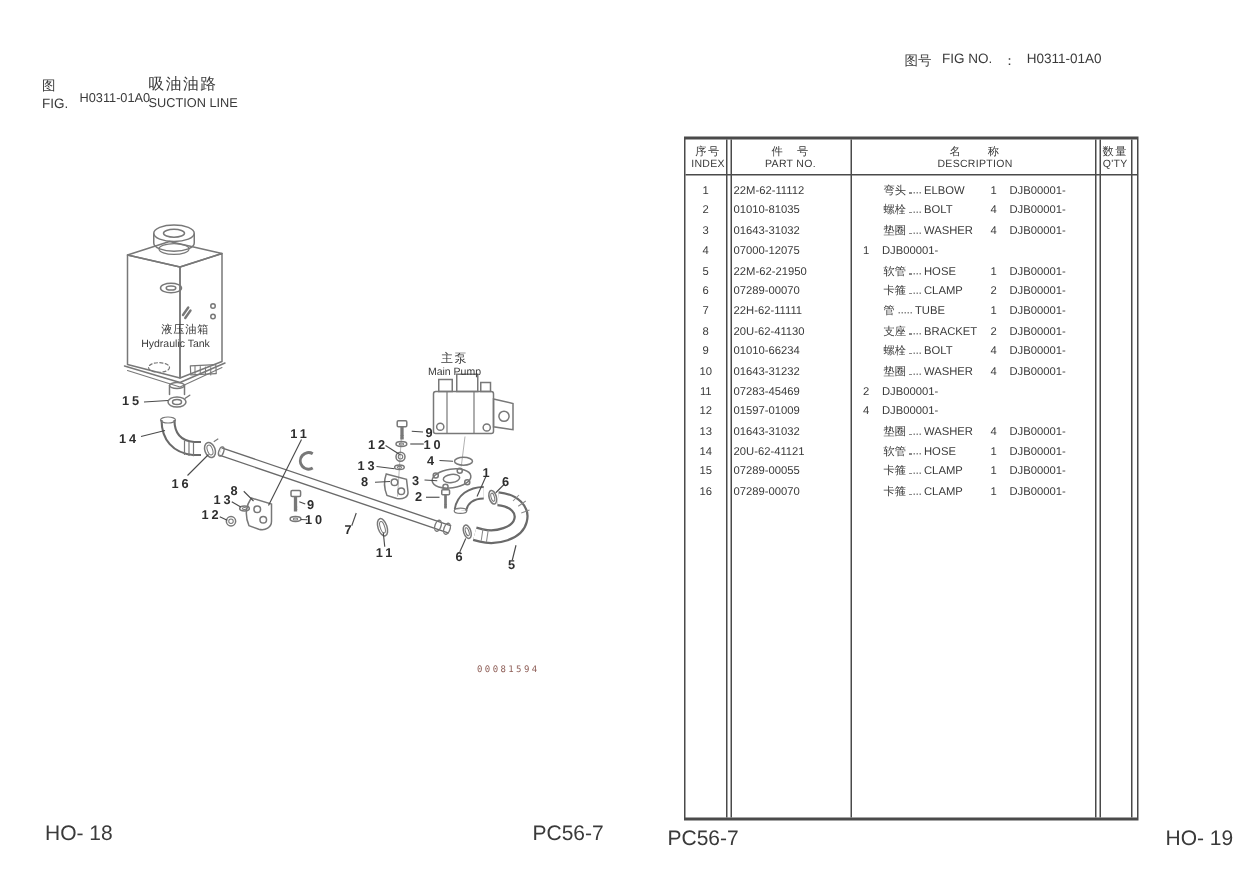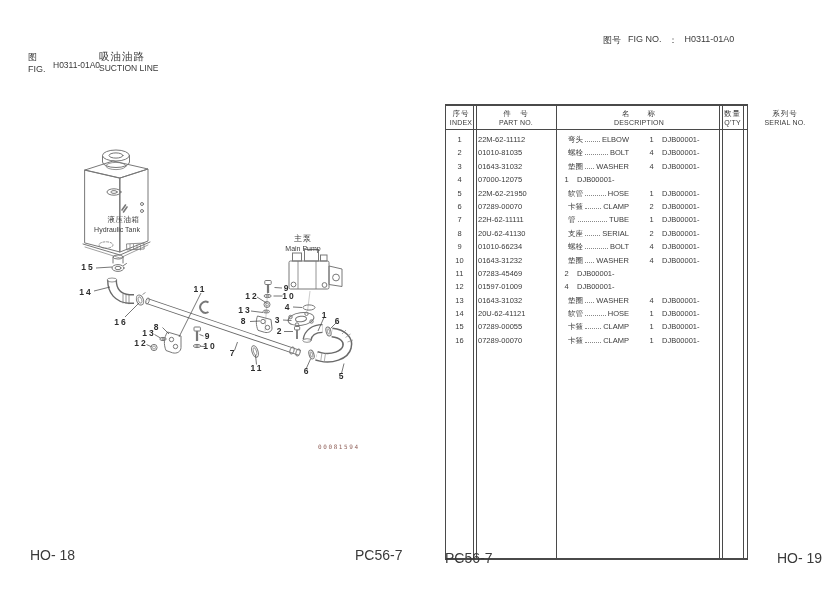--- a/index.html
+++ b/index.html
@@ -32,41 +32,41 @@
     position:absolute; transform:translate(-50%,-50%);
     font-size:8.5px; font-weight:600; letter-spacing:2px; color:#2e2e2e; white-space:nowrap;
   }
   .drawing-no {
     left:318px; top:443px; font-size:6px; letter-spacing:1.6px; color:#8f5f58;
     font-family:"DejaVu Sans Mono",monospace;
   }
 
   
   .parts-table {
-    left:445px; top:91px; width:303px; height:456px;
-    border:1px solid #4a4a4a; border-top-width:2px; border-bottom-width:2px;margin-top:13px;
+    left:456px; top:91px; width:303px; height:456px;
+    border:1px solid #4a4a4a; border-top-width:2px; border-bottom-width:2px;
   }
   .vline { position:absolute; top:0; bottom:0; width:1px; background:#4a4a4a; }
   .v1 { left:27px; } .v1b { left:30px; }
   .v2 { left:110px; }
   .v3 { left:273px; } .v3b { left:276px; }
   .v4 { left:297px; }
   .thead { position:absolute; top:0; left:0; right:0; height:24px; border-bottom:1px solid #4a4a4a; }
   .th { position:absolute; top:0; height:24px; text-align:center; padding-top:3px; }
   .th .cn { font-size:7.5px; line-height:9px; letter-spacing:1px; }
   .th .en { font-size:7px; line-height:9.5px; letter-spacing:0.2px; }
   .th-idx { left:0; width:30px; } .th-part { left:30px; width:80px; }
   .th-desc { left:110px; width:166px; } .th-qty { left:276px; width:21px; }
   .th-serial { left:297px; width:84px; }
   .tbody { position:absolute; top:27px; left:0; right:0; }
   .tr { display:flex; height:13.4px; font-size:7.5px; }
   .td { line-height:13.4px; white-space:nowrap; overflow:hidden; }
   .c-idx { width:27px; text-align:center; }
   .c-part { width:83px; padding-left:5px; }
-  .c-desc { flex:1; display:flex; align-items:baseline; padding:0 12px; }
+  .c-desc { flex:1; display:flex; align-items:baseline; padding:0 22px; }
   .leader { flex:1; height:3px; border-bottom:1px dotted #8a8a8a; margin:0 2px; min-width:8px; }
   .c-qty { width:21px; text-align:center; }
   .c-serial { width:85px; }
 
   
   .footer-txt { font-size:14px; white-space:nowrap; }
   .f-left-page { left:30px; top:547px; }
   .f-left-doc  { left:355px; top:547px; }
   .f-right-doc { left:445px; top:550px; }
   .f-right-page{ left:777px; top:550px; }
@@ -309,24 +309,20 @@
         <div class="en">PART NO.</div>
       </div>
       <div class="th th-desc">
         <div class="cn">名　　称</div>
         <div class="en">DESCRIPTION</div>
       </div>
       <div class="th th-qty">
         <div class="cn">数量</div>
         <div class="en">Q'TY</div>
       </div>
-      <div class="th th-serial">
-        <div class="cn">系列号</div>
-        <div class="en">SERIAL NO.</div>
-      </div>
     </div>
     <div class="tbody" id="table-body">
         <div class="tr">
           <div class="td c-idx">1</div>
           <div class="td c-part">22M-62-11112</div>
           <div class="td c-desc">
             <span class="desc-cn">弯头</span>
             <span class="leader"></span>
             <span class="desc-en">ELBOW</span>
           </div>
@@ -393,21 +389,21 @@
           </div>
           <div class="td c-qty">1</div>
           <div class="td c-serial">DJB00001-</div>
         </div>
         <div class="tr">
           <div class="td c-idx">8</div>
           <div class="td c-part">20U-62-41130</div>
           <div class="td c-desc">
             <span class="desc-cn">支座</span>
             <span class="leader"></span>
-            <span class="desc-en">SERIAL</span>
+            <span class="desc-en">BRACKET</span>
           </div>
           <div class="td c-qty">2</div>
           <div class="td c-serial">DJB00001-</div>
         </div>
         <div class="tr">
           <div class="td c-idx">9</div>
           <div class="td c-part">01010-66234</div>
           <div class="td c-desc">
             <span class="desc-cn">螺栓</span>
             <span class="leader"></span>

